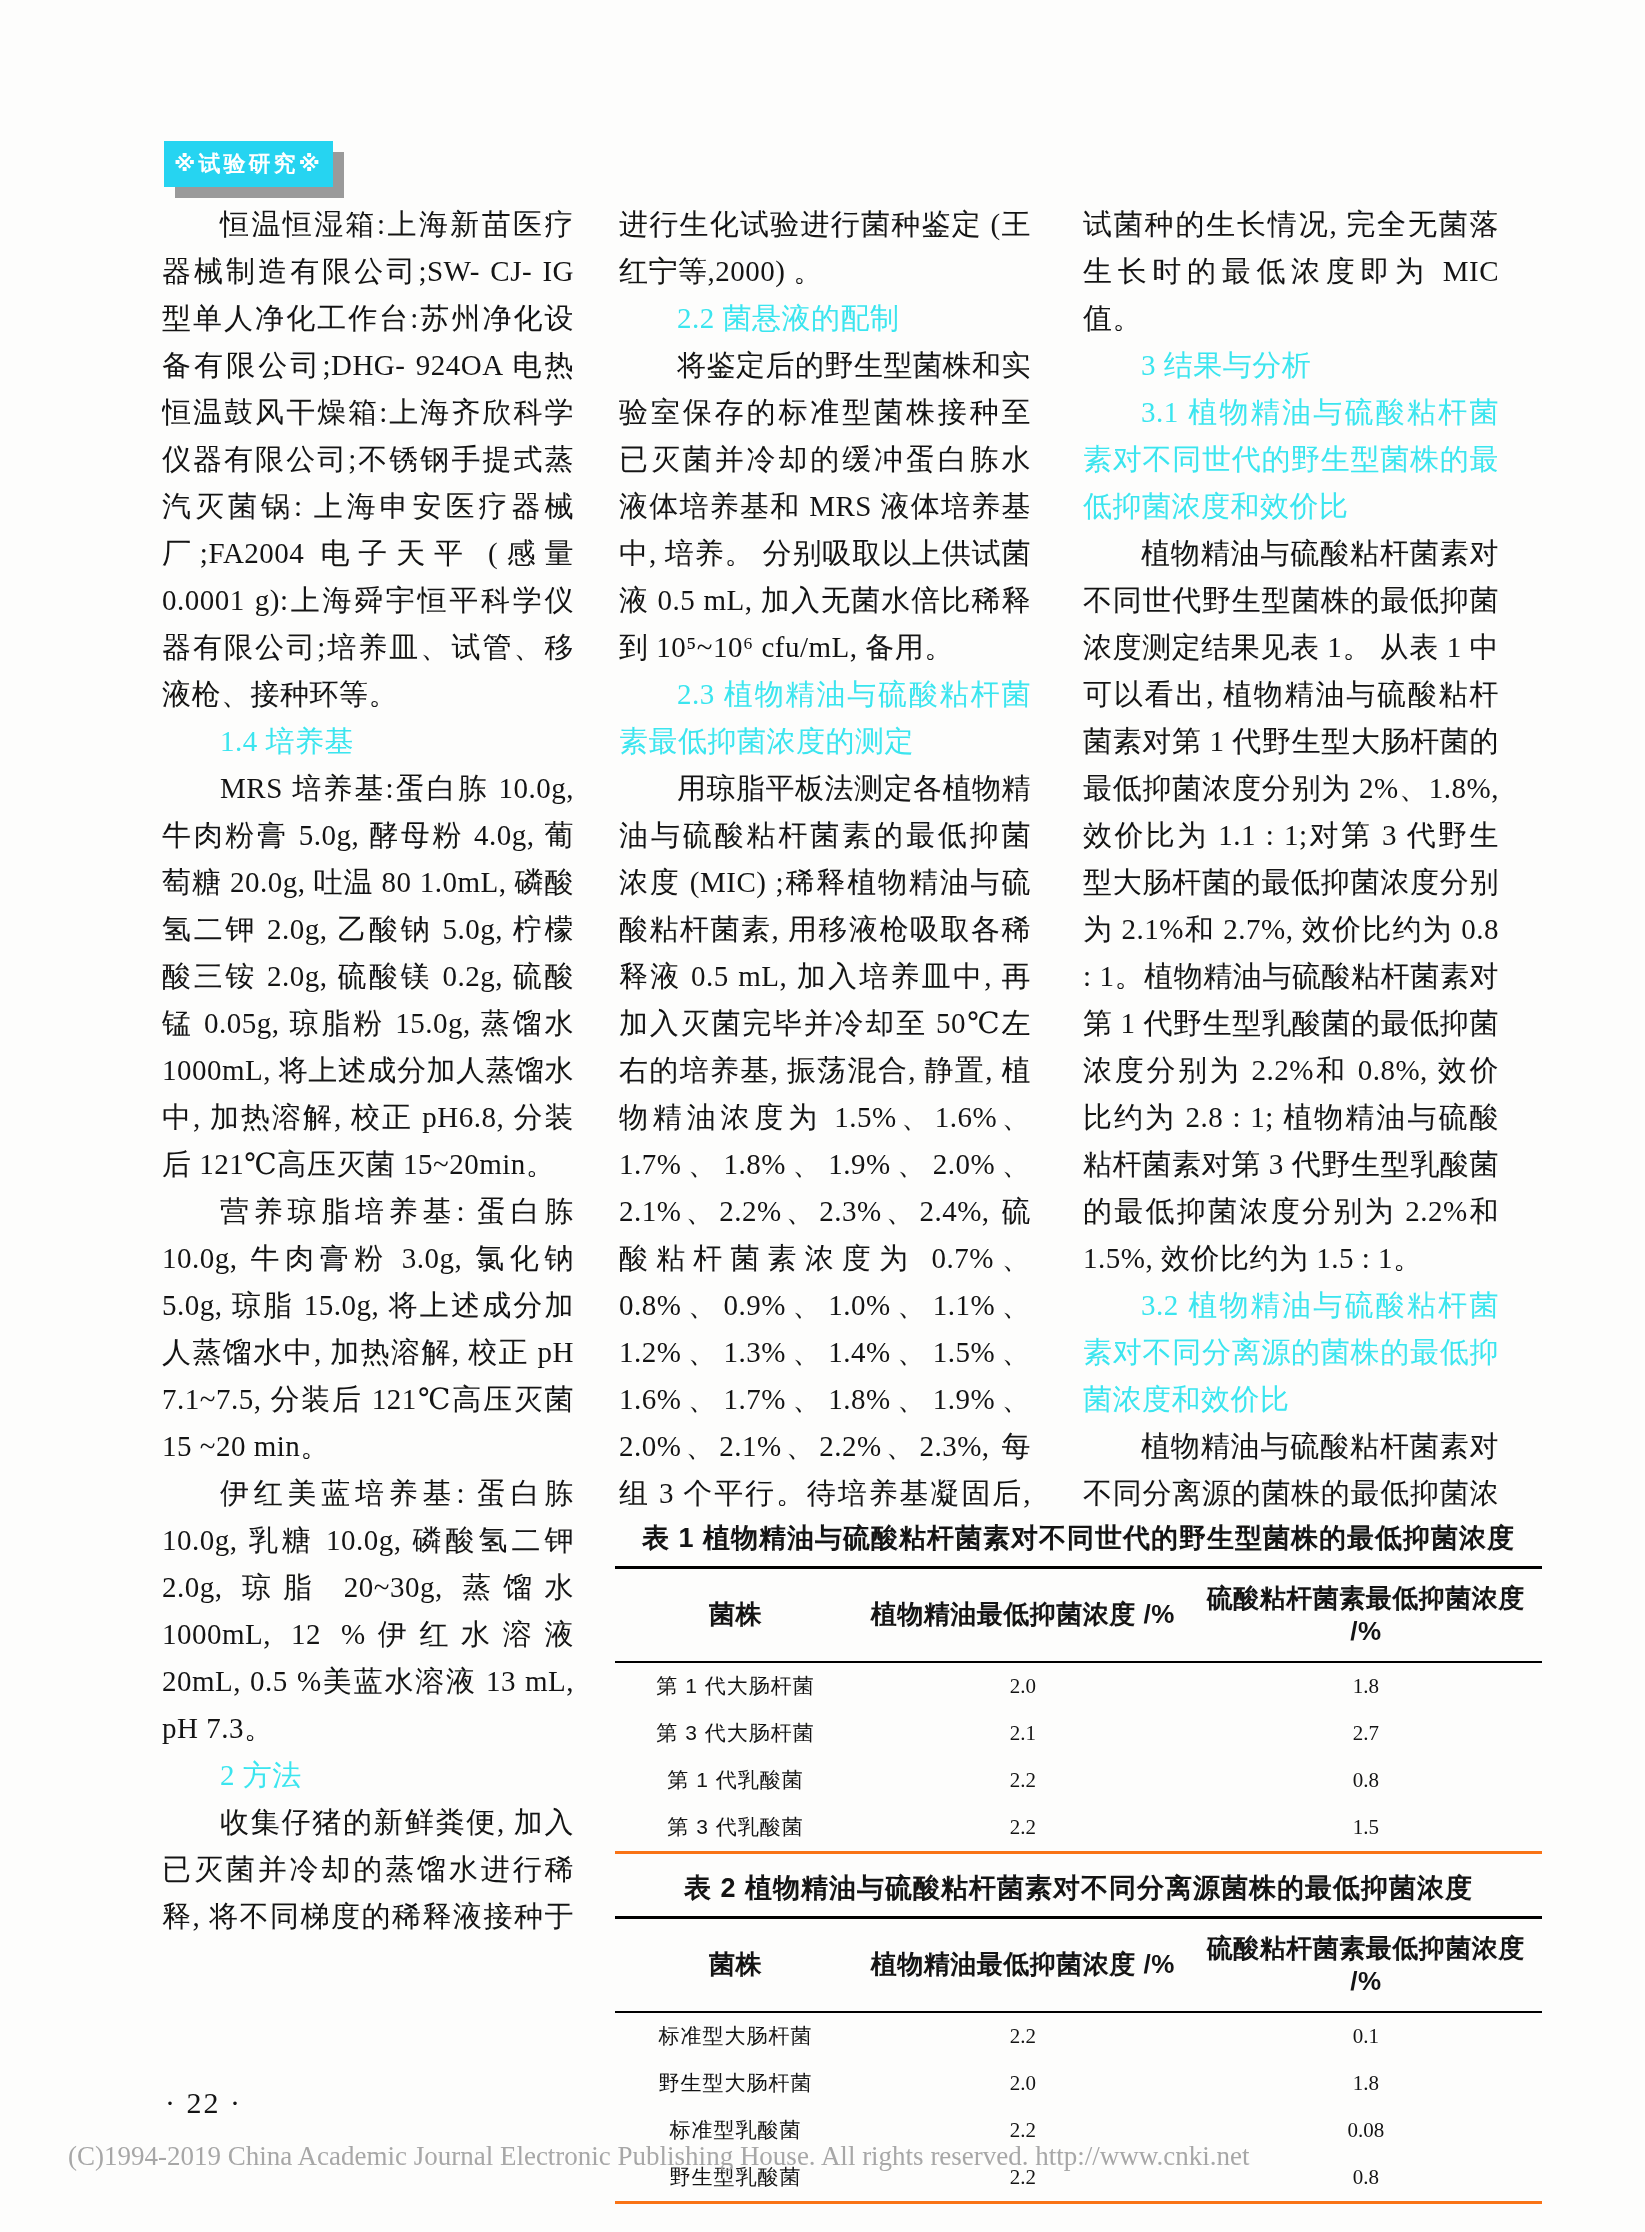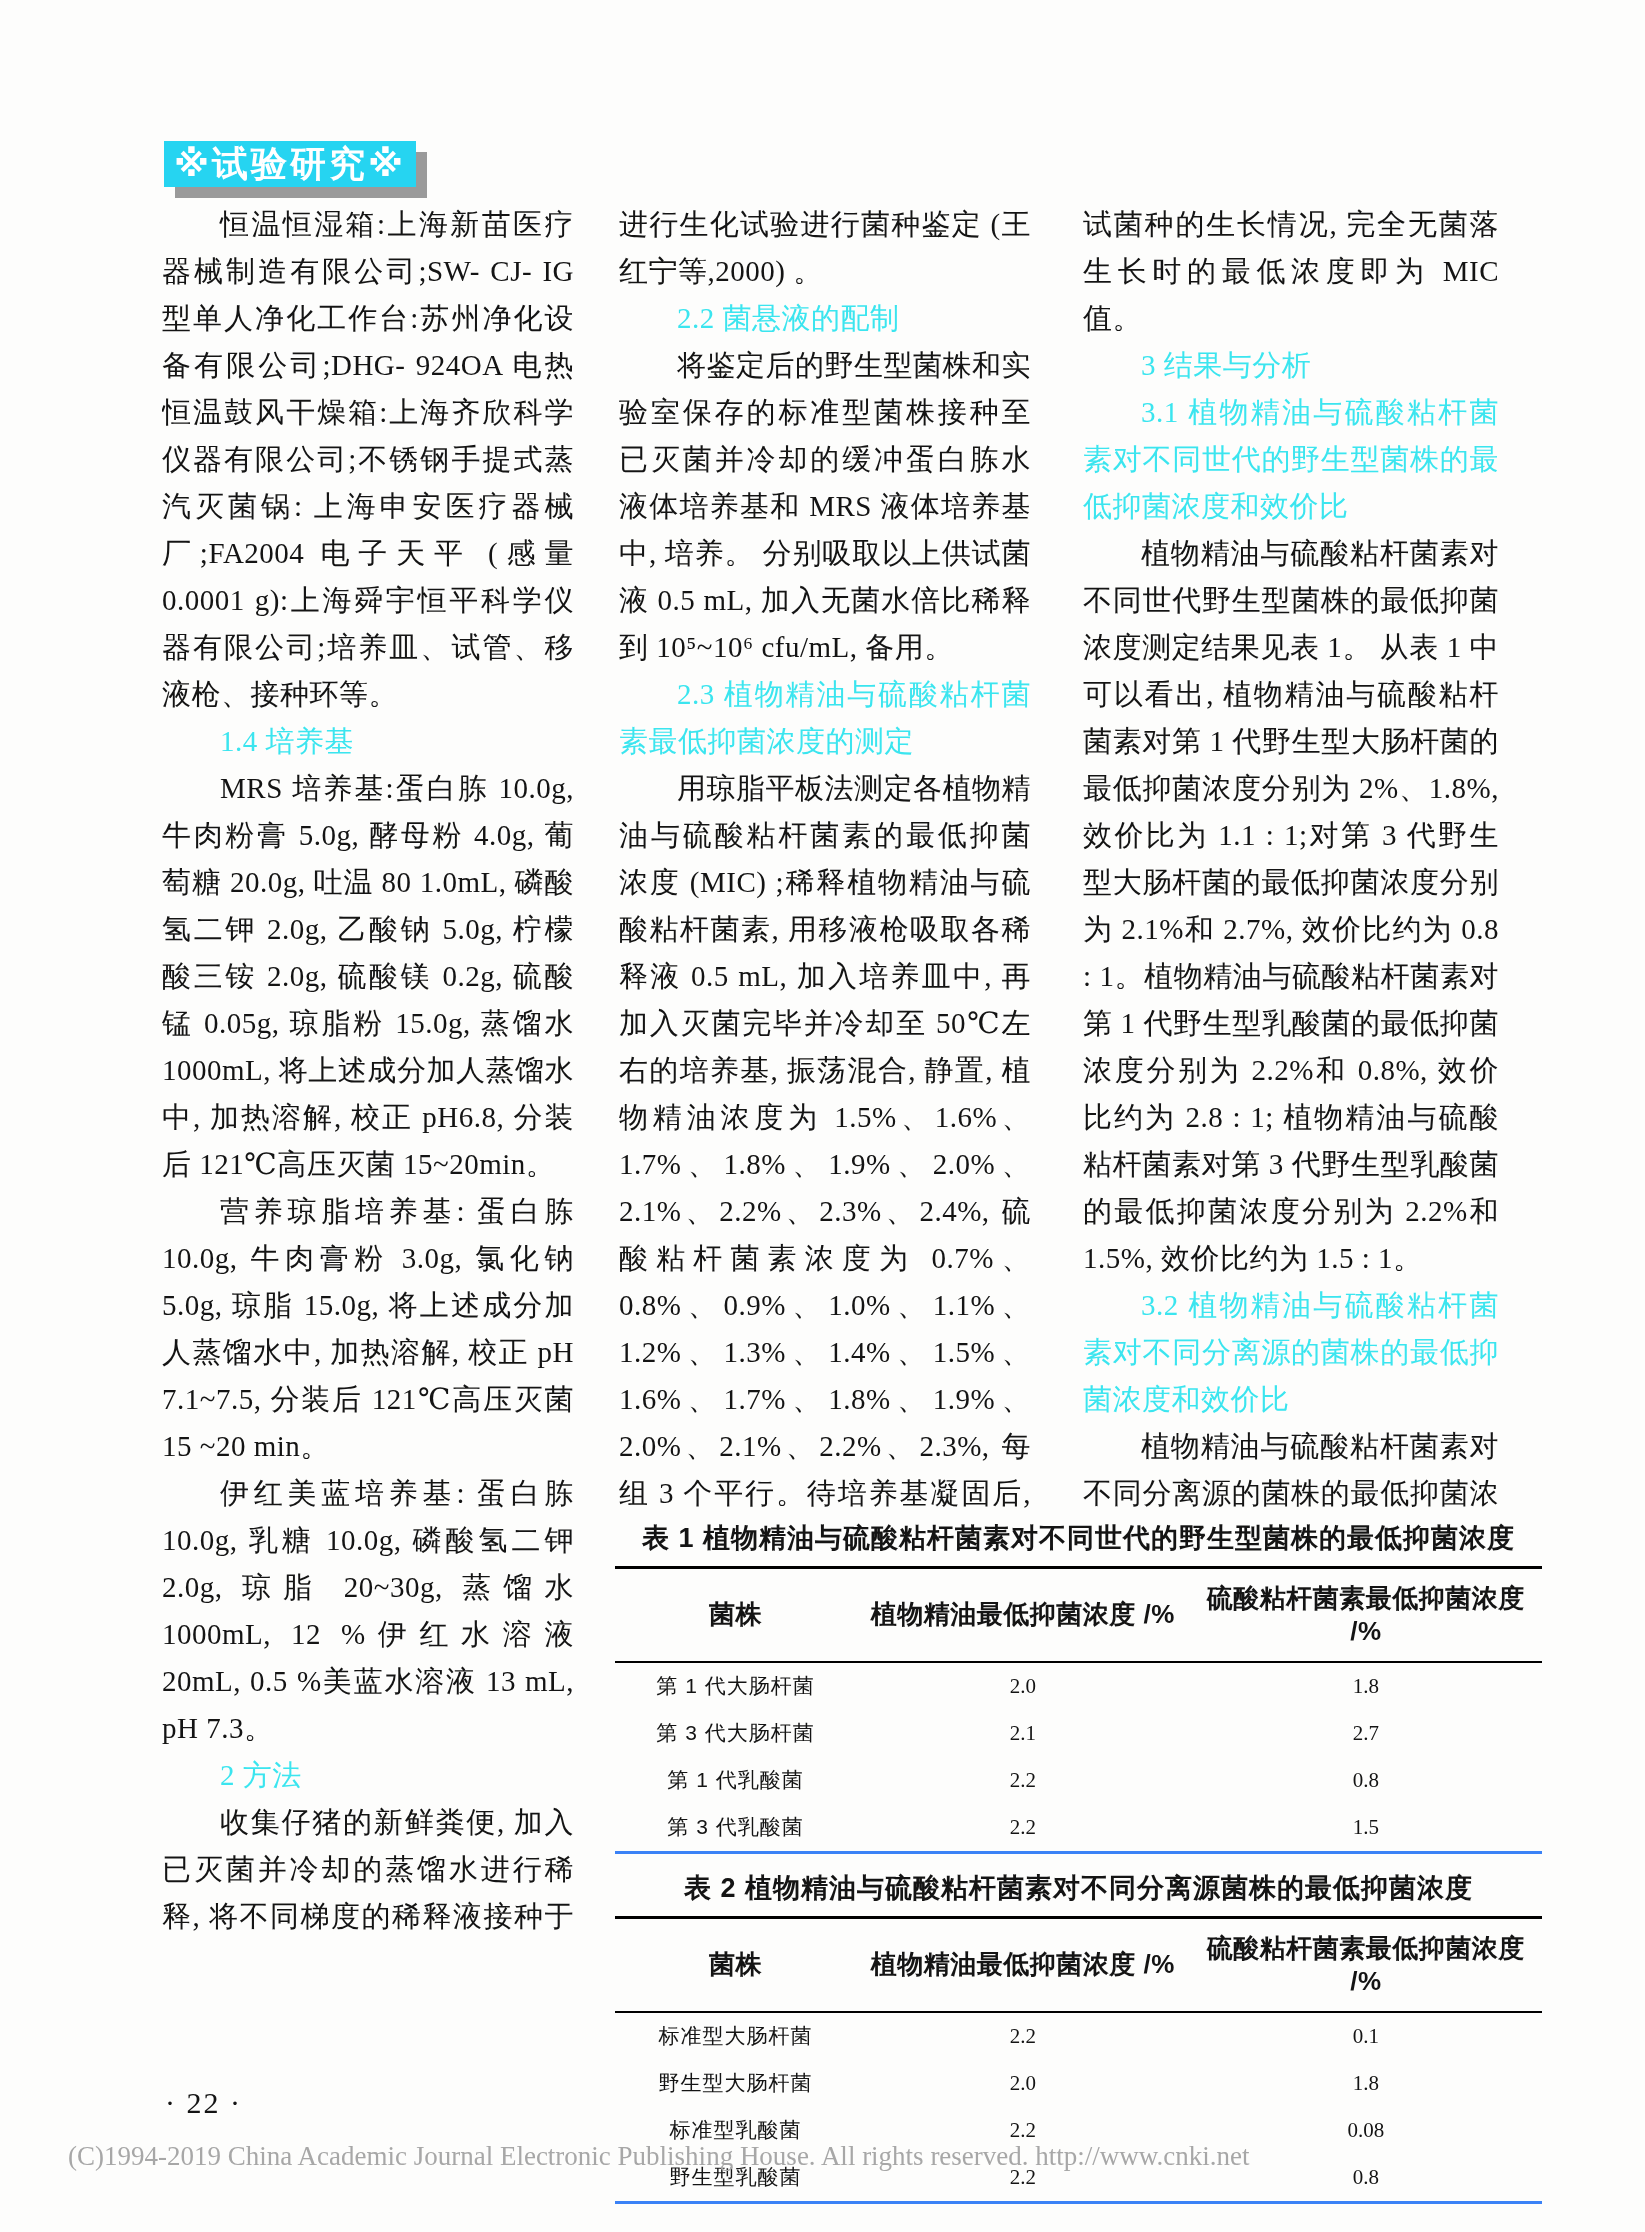--- a/index.html
+++ b/index.html
@@ -7,41 +7,41 @@
     position:relative;width:1646px;height:2233px;background:#fdfdfc;
     overflow:hidden;font-family:"Liberation Serif","DejaVu Serif",serif;color:#141414;
     margin:0 auto;
   }
   
   .badge-wrap{position:absolute;left:164px;top:141px;}
   .badge-shadow{position:absolute;left:11px;top:11px;width:100%;height:100%;background:#9a9a9a;}
   .badge{
     position:relative;background:var(--badge-bg,#26d4f1);color:#fff;
     font-family:"Liberation Sans","DejaVu Sans",sans-serif;font-weight:bold;
-    font-size:36px;line-height:28px;padding:9px 10px;letter-spacing:3px;white-space:nowrap;
+    font-size:22px;line-height:28px;padding:9px 10px;letter-spacing:3px;white-space:nowrap;
   }
   
   .col{
     position:absolute;top:201px;width:412px;font-size:29px;line-height:47px;
     text-align:justify;letter-spacing:0.5px;overflow:hidden;
   }
   #col1{left:162px;max-height:1731px;}
   #col2{left:619px;max-height:1309px;}
   #col3{left:1083px;width:416px;max-height:1309px;}
   .para{margin:0;text-indent:2em;}
   .para.cont{text-indent:0;}
   .heading{margin:0;text-indent:2em;color:var(--accent,#3be5ef);}
   
   .tables{position:absolute;left:615px;top:1516px;width:927px;}
   .tbl-title{
     font-family:"Liberation Sans","DejaVu Sans",sans-serif;font-weight:bold;
     font-size:27px;text-align:center;margin:4px 0 10px;letter-spacing:1px;
   }
   .tbl + .tbl-title{margin-top:16px;}
-  table.tbl{width:100%;border-collapse:collapse;border-top:3px solid #000;border-bottom:3px solid #3b82f6;}
+  table.tbl{width:100%;border-collapse:collapse;border-top:3px solid #000;border-bottom:3px solid #f97316;}
   .tbl col.c1{width:26%;} .tbl col.c2{width:36%;} .tbl col.c3{width:38%;}
   .tbl th{
     font-family:"Liberation Sans","DejaVu Sans",sans-serif;font-weight:bold;
     font-size:26px;padding:12px 0 14px;border-bottom:2px solid #000;text-align:center;letter-spacing:0.5px;
   }
   .tbl td{font-size:21px;text-align:center;padding:9px 0 10px;}
   .tbl td.label{font-family:"Liberation Sans","DejaVu Sans",sans-serif;letter-spacing:1px;}
   
   .page-number{position:absolute;left:165px;top:2086px;font-size:30px;letter-spacing:2px;}
   .footer{

